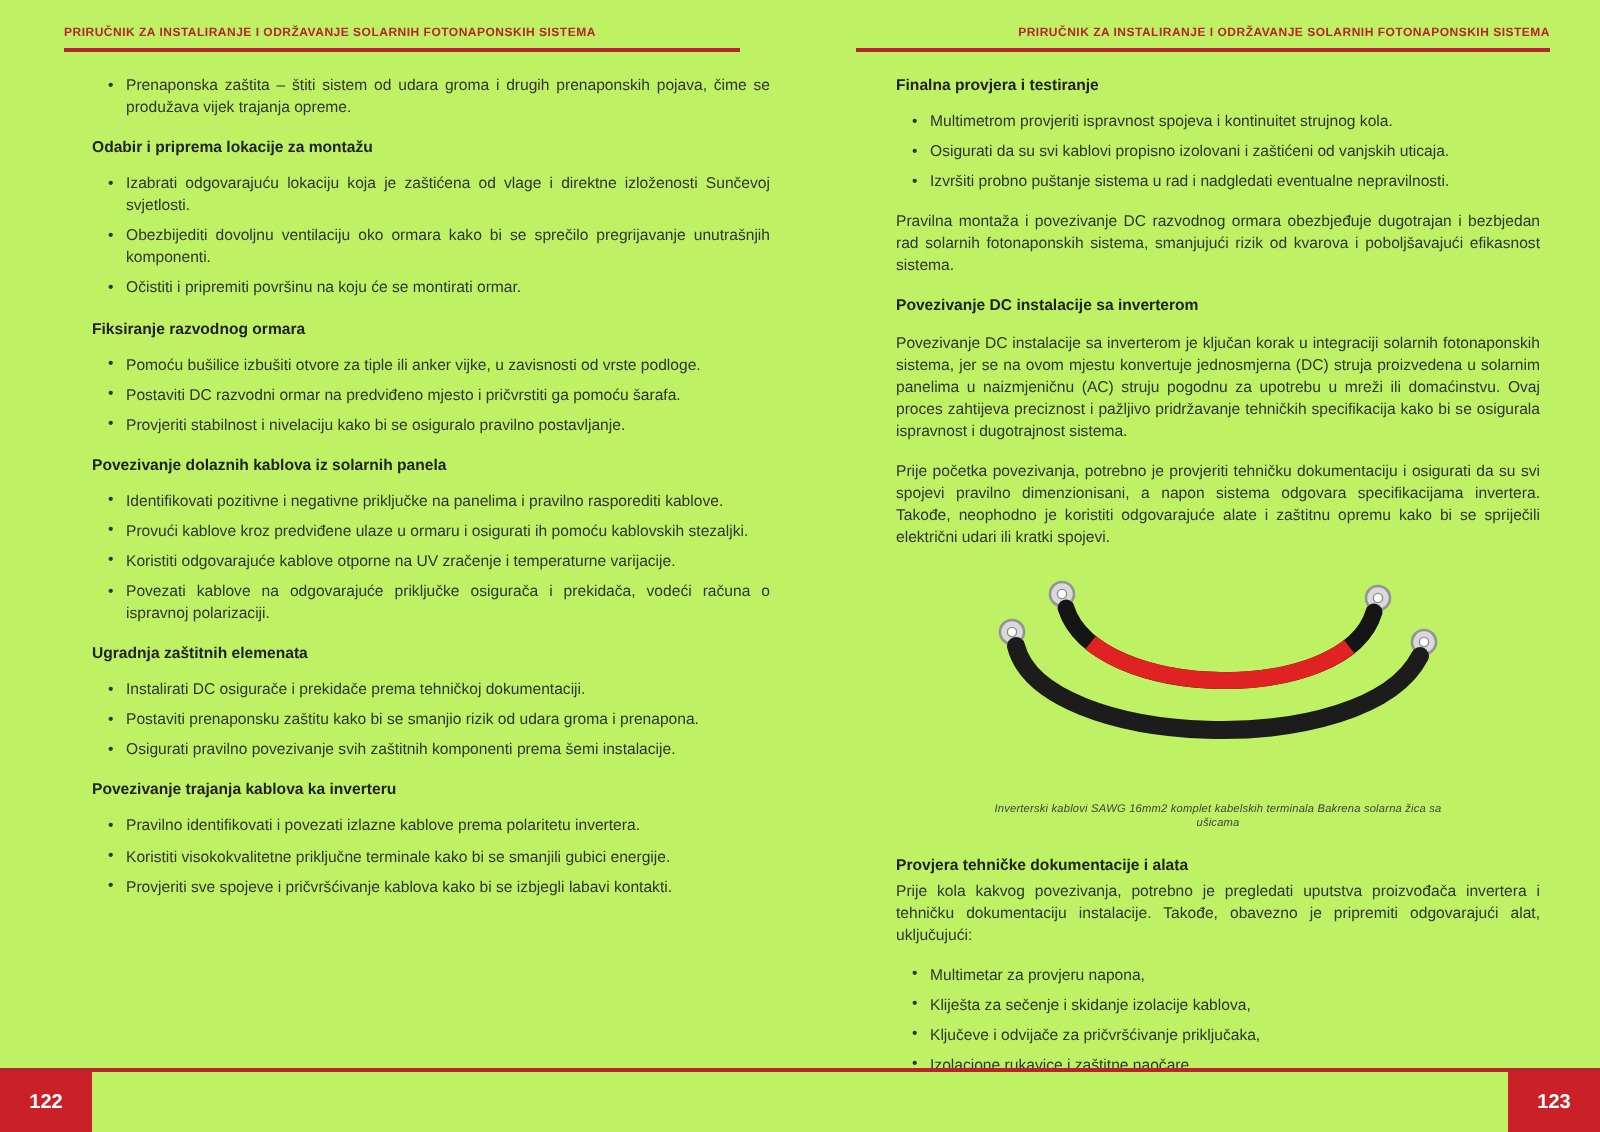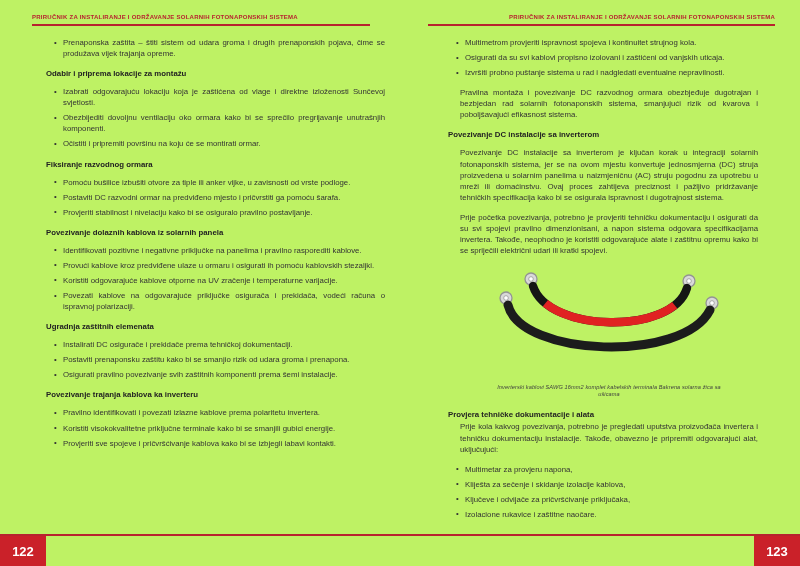--- a/index.html
+++ b/index.html
@@ -23,38 +23,38 @@
   .content{
     position:absolute;top:37px;bottom:36px;font-size:7.8px;line-height:1.42;
     text-align:justify;
   }
   .page.left .content{left:46px;right:15px;}
   .page.right .content{left:48px;right:30px;}
 
   .blk.heading{font-weight:bold;color:#222;margin:9px 0 7px;text-align:left;}
   .blk.heading.tight{margin-bottom:1px;}
   .content > .blk:first-child{margin-top:0;}
-  .blk.paragraph{margin:0 12px 9px;}
+  .blk.paragraph{margin:0 0 9px;}
   ul.bullets{list-style:none;margin:0 0 9px;padding:0 0 0 17px;}
   ul.bullets li{position:relative;margin-bottom:4px;}
   ul.bullets li::before{
     content:"\2022";position:absolute;left:-9px;top:-0.5px;color:#333;
   }
 
   .cable-figure{margin:4px auto 12px;width:238px;}
   .cable-figure svg{display:block;margin:0 auto;}
   .figure-caption{
     font-size:5.6px;font-style:italic;color:#3f3f3f;text-align:center;
     margin-top:7px;line-height:1.2;letter-spacing:.1px;
   }
 
   .footer-rule{position:absolute;left:0;right:0;top:534px;height:2px;background:#b7232f;}
   .page-num{
     position:absolute;top:536px;height:30px;width:46px;background:#ca2129;
-    color:#fff;font-size:13px;font-weight:bold;
+    color:#fff;font-size:10px;font-weight:bold;
     display:flex;align-items:center;justify-content:center;
   }
   .page-num.left{left:0;}
   .page-num.right{right:0;}
 </style>
 </head>
 <body>
 
 <div class="spread">
 
@@ -94,20 +94,21 @@
           <li>Pravilno identifikovati i povezati izlazne kablove prema polaritetu invertera.</li>
           <li>Koristiti visokokvalitetne priključne terminale kako bi se smanjili gubici energije.</li>
           <li>Provjeriti sve spojeve i pričvršćivanje kablova kako bi se izbjegli labavi kontakti.</li>
         </ul>
       </div>
   </div>
 
   <div class="page right">
     <div class="running-head">PRIRUČNIK ZA INSTALIRANJE I ODRŽAVANJE SOLARNIH FOTONAPONSKIH SISTEMA</div>
     <div class="content">
+        <div class="blk heading">Finalna provjera i testiranje</div>
         <ul class="blk bullets">
           <li>Multimetrom provjeriti ispravnost spojeva i kontinuitet strujnog kola.</li>
           <li>Osigurati da su svi kablovi propisno izolovani i zaštićeni od vanjskih uticaja.</li>
           <li>Izvršiti probno puštanje sistema u rad i nadgledati eventualne nepravilnosti.</li>
         </ul>
         <p class="blk paragraph">Pravilna montaža i povezivanje DC razvodnog ormara obezbjeđuje dugotrajan i bezbjedan rad solarnih fotonaponskih sistema, smanjujući rizik od kvarova i poboljšavajući efikasnost sistema.</p>
         <div class="blk heading">Povezivanje DC instalacije sa inverterom</div>
         <p class="blk paragraph">Povezivanje DC instalacije sa inverterom je ključan korak u integraciji solarnih fotonaponskih sistema, jer se na ovom mjestu konvertuje jednosmjerna (DC) struja proizvedena u solarnim panelima u naizmjeničnu (AC) struju pogodnu za upotrebu u mreži ili domaćinstvu. Ovaj proces zahtijeva preciznost i pažljivo pridržavanje tehničkih specifikacija kako bi se osigurala ispravnost i dugotrajnost sistema.</p>
         <p class="blk paragraph">Prije početka povezivanja, potrebno je provjeriti tehničku dokumentaciju i osigurati da su svi spojevi pravilno dimenzionisani, a napon sistema odgovara specifikacijama invertera. Takođe, neophodno je koristiti odgovarajuće alate i zaštitnu opremu kako bi se spriječili električni udari ili kratki spojevi.</p>
         <div class="cable-figure">

